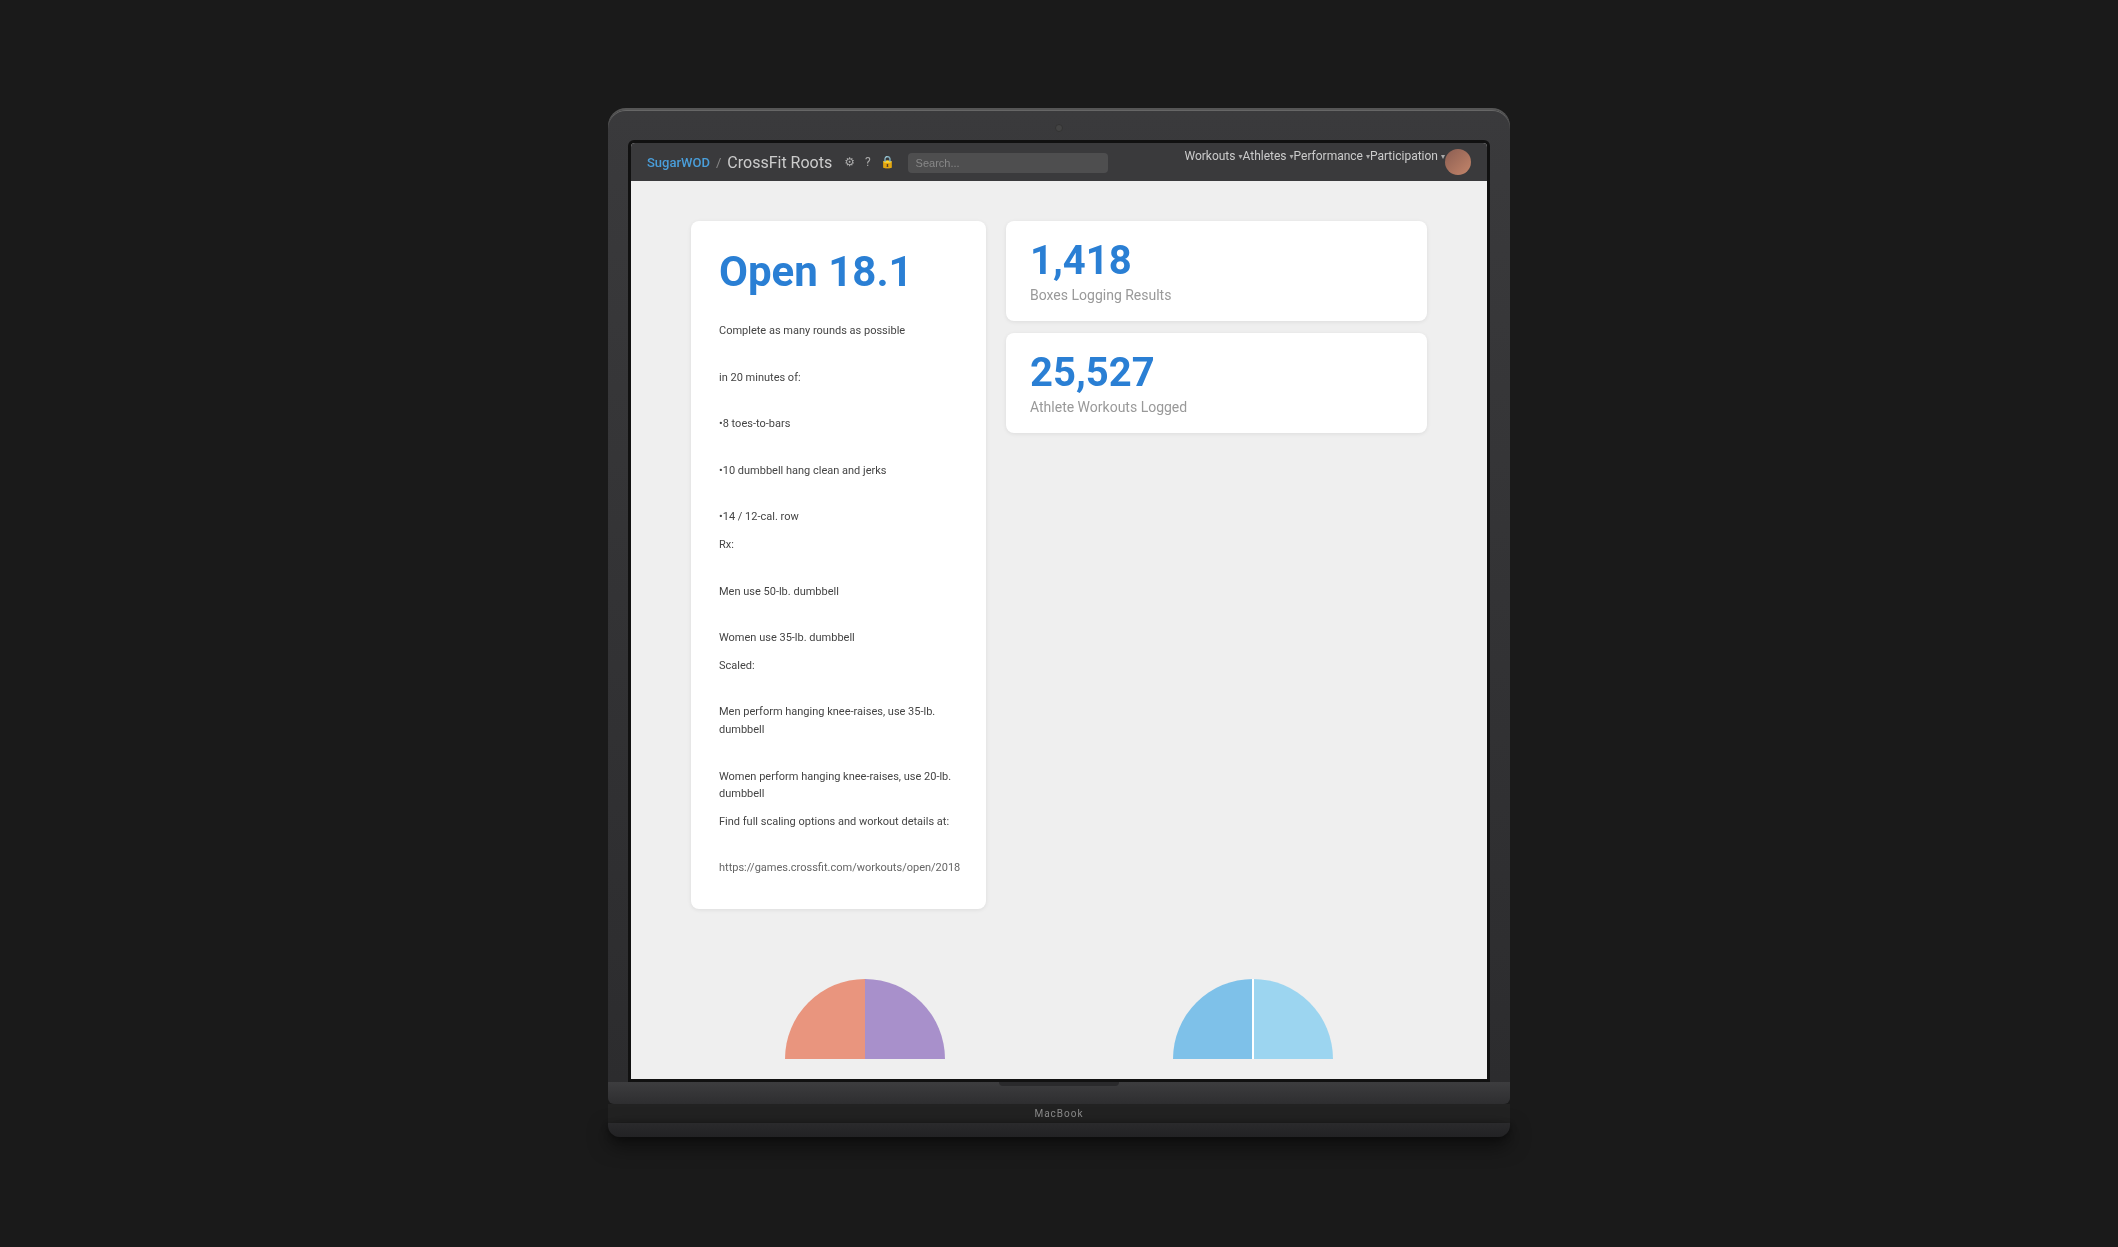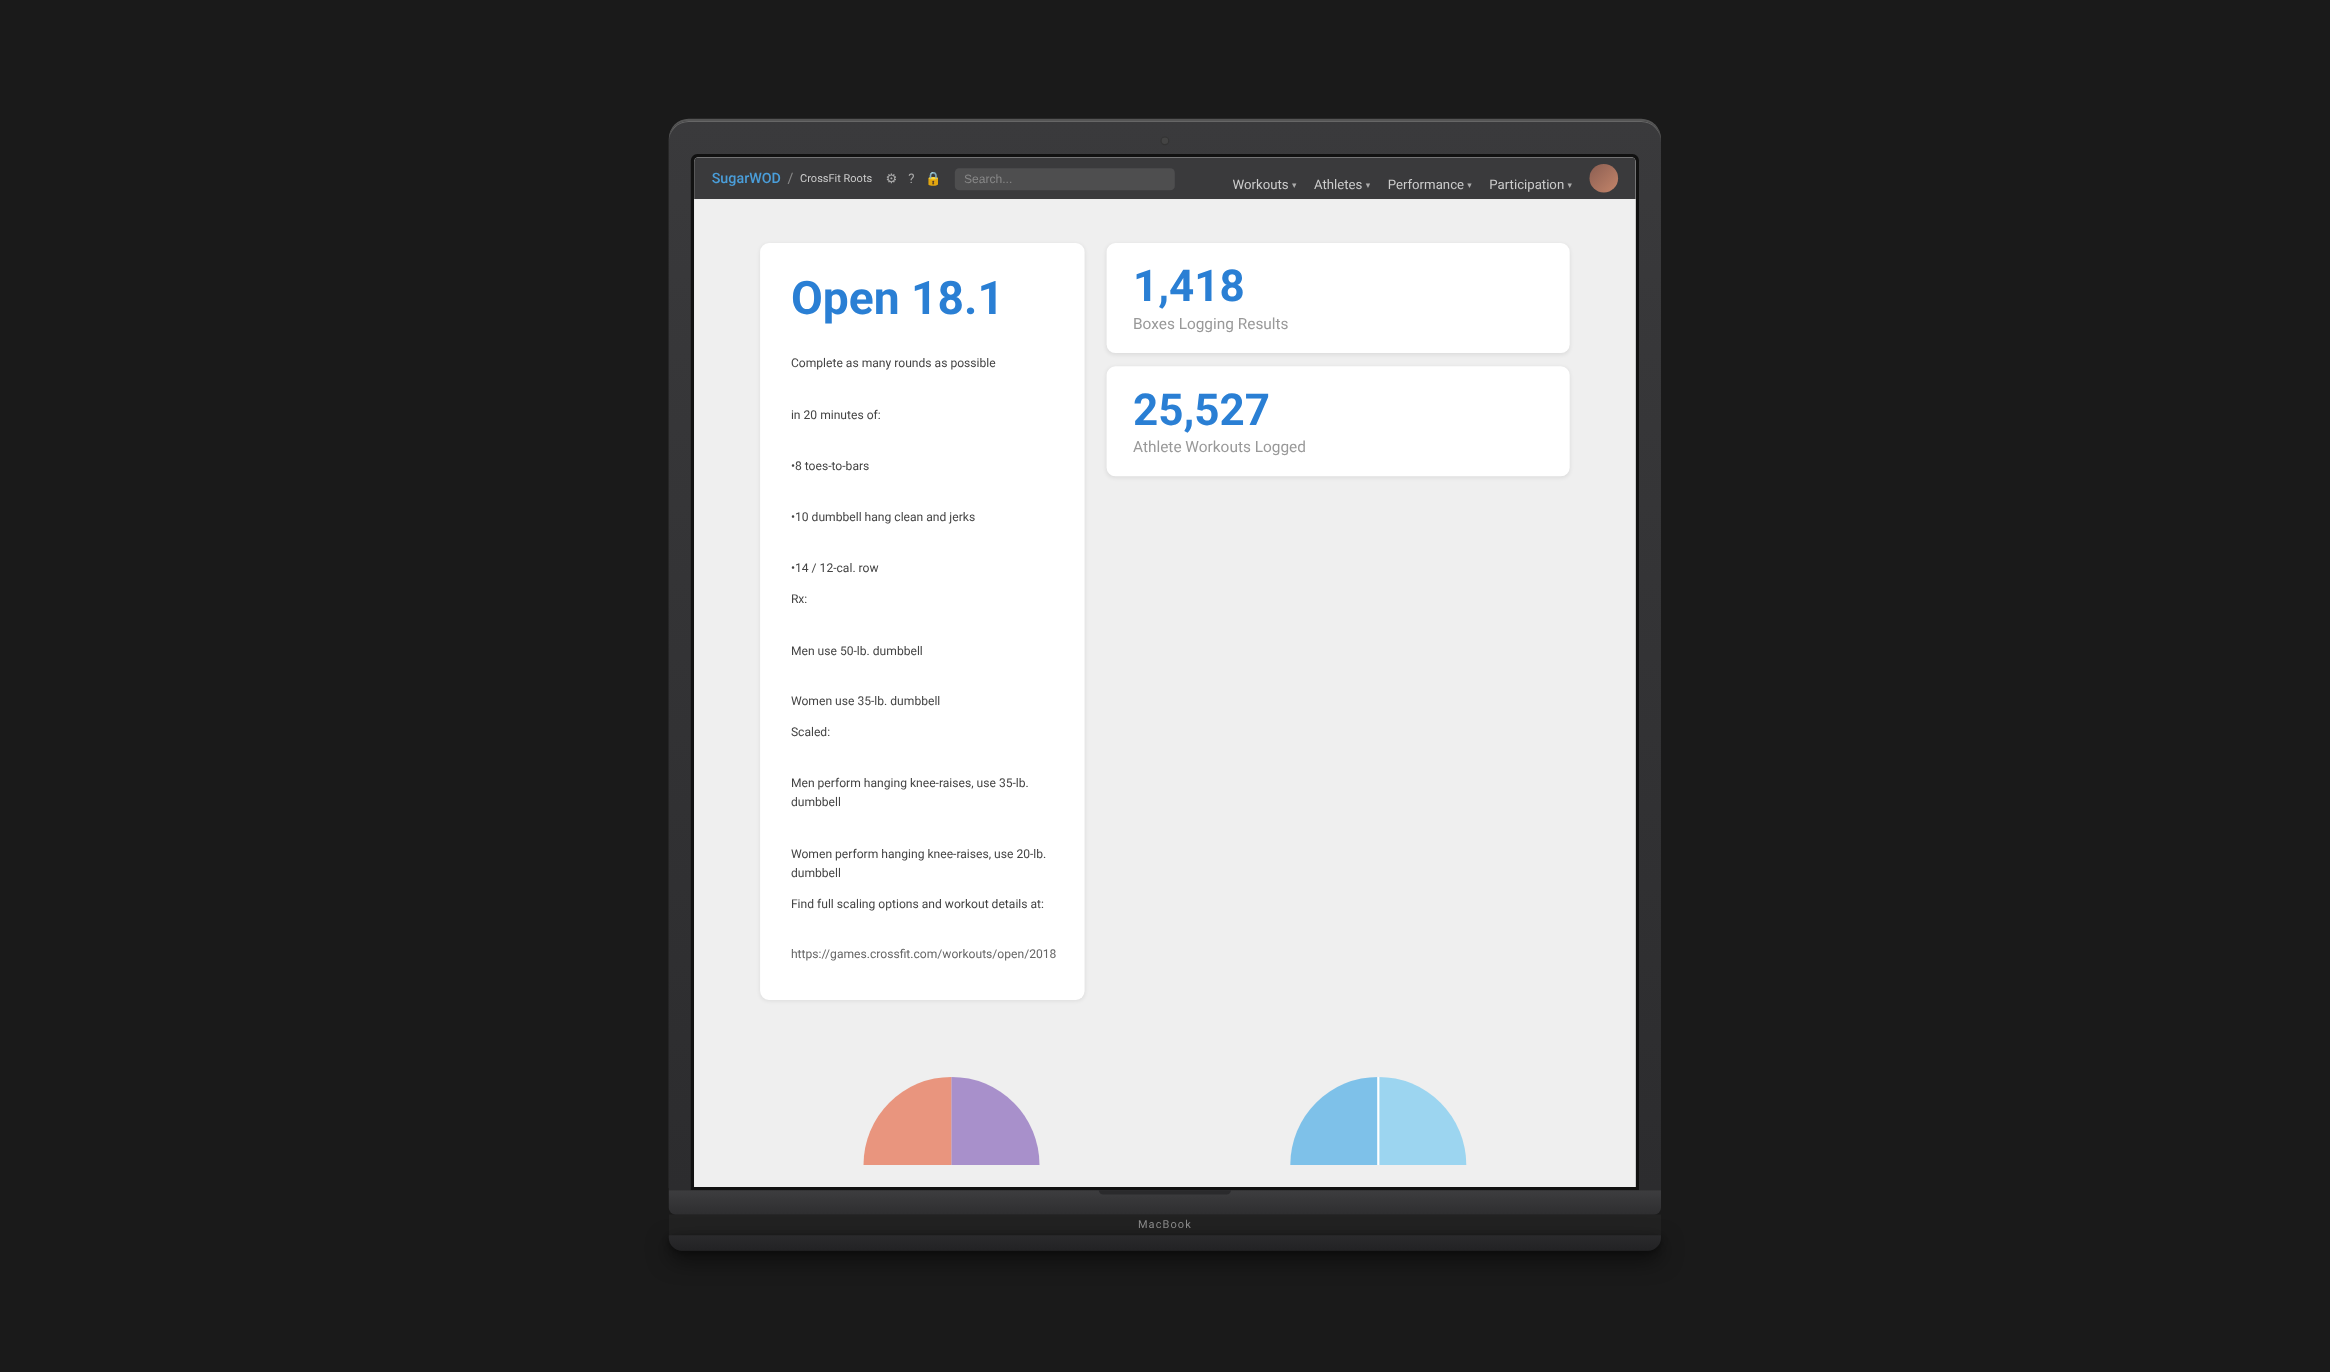--- a/index.html
+++ b/index.html
@@ -71,21 +71,21 @@
       font-weight: 500;
     }
 
     .nav-brand .separator {
       color: #888;
       font-size: 13px;
     }
 
     .nav-brand .box-name {
       color: #ccc;
-      font-size: 10px;
+      font-size: 16px;
     }
 
     .nav-icons {
       display: flex;
       gap: 10px;
       align-items: center;
     }
 
     .nav-icon {
       color: #aaa;
@@ -108,22 +108,21 @@
       width: 100%;
       outline: none;
     }
 
     .nav-search input::placeholder {
       color: #888;
     }
 
     .nav-right {
       display: flex;
-      align-items: flex-end;
-      gap: 16px;
+      align-items: flex-start;
       margin-left: auto;
     }
 
     .nav-menu-item {
       color: #ccc;
       font-size: 12px;
       cursor: pointer;
       display: flex;
       align-items: center;
       gap: 3px;

